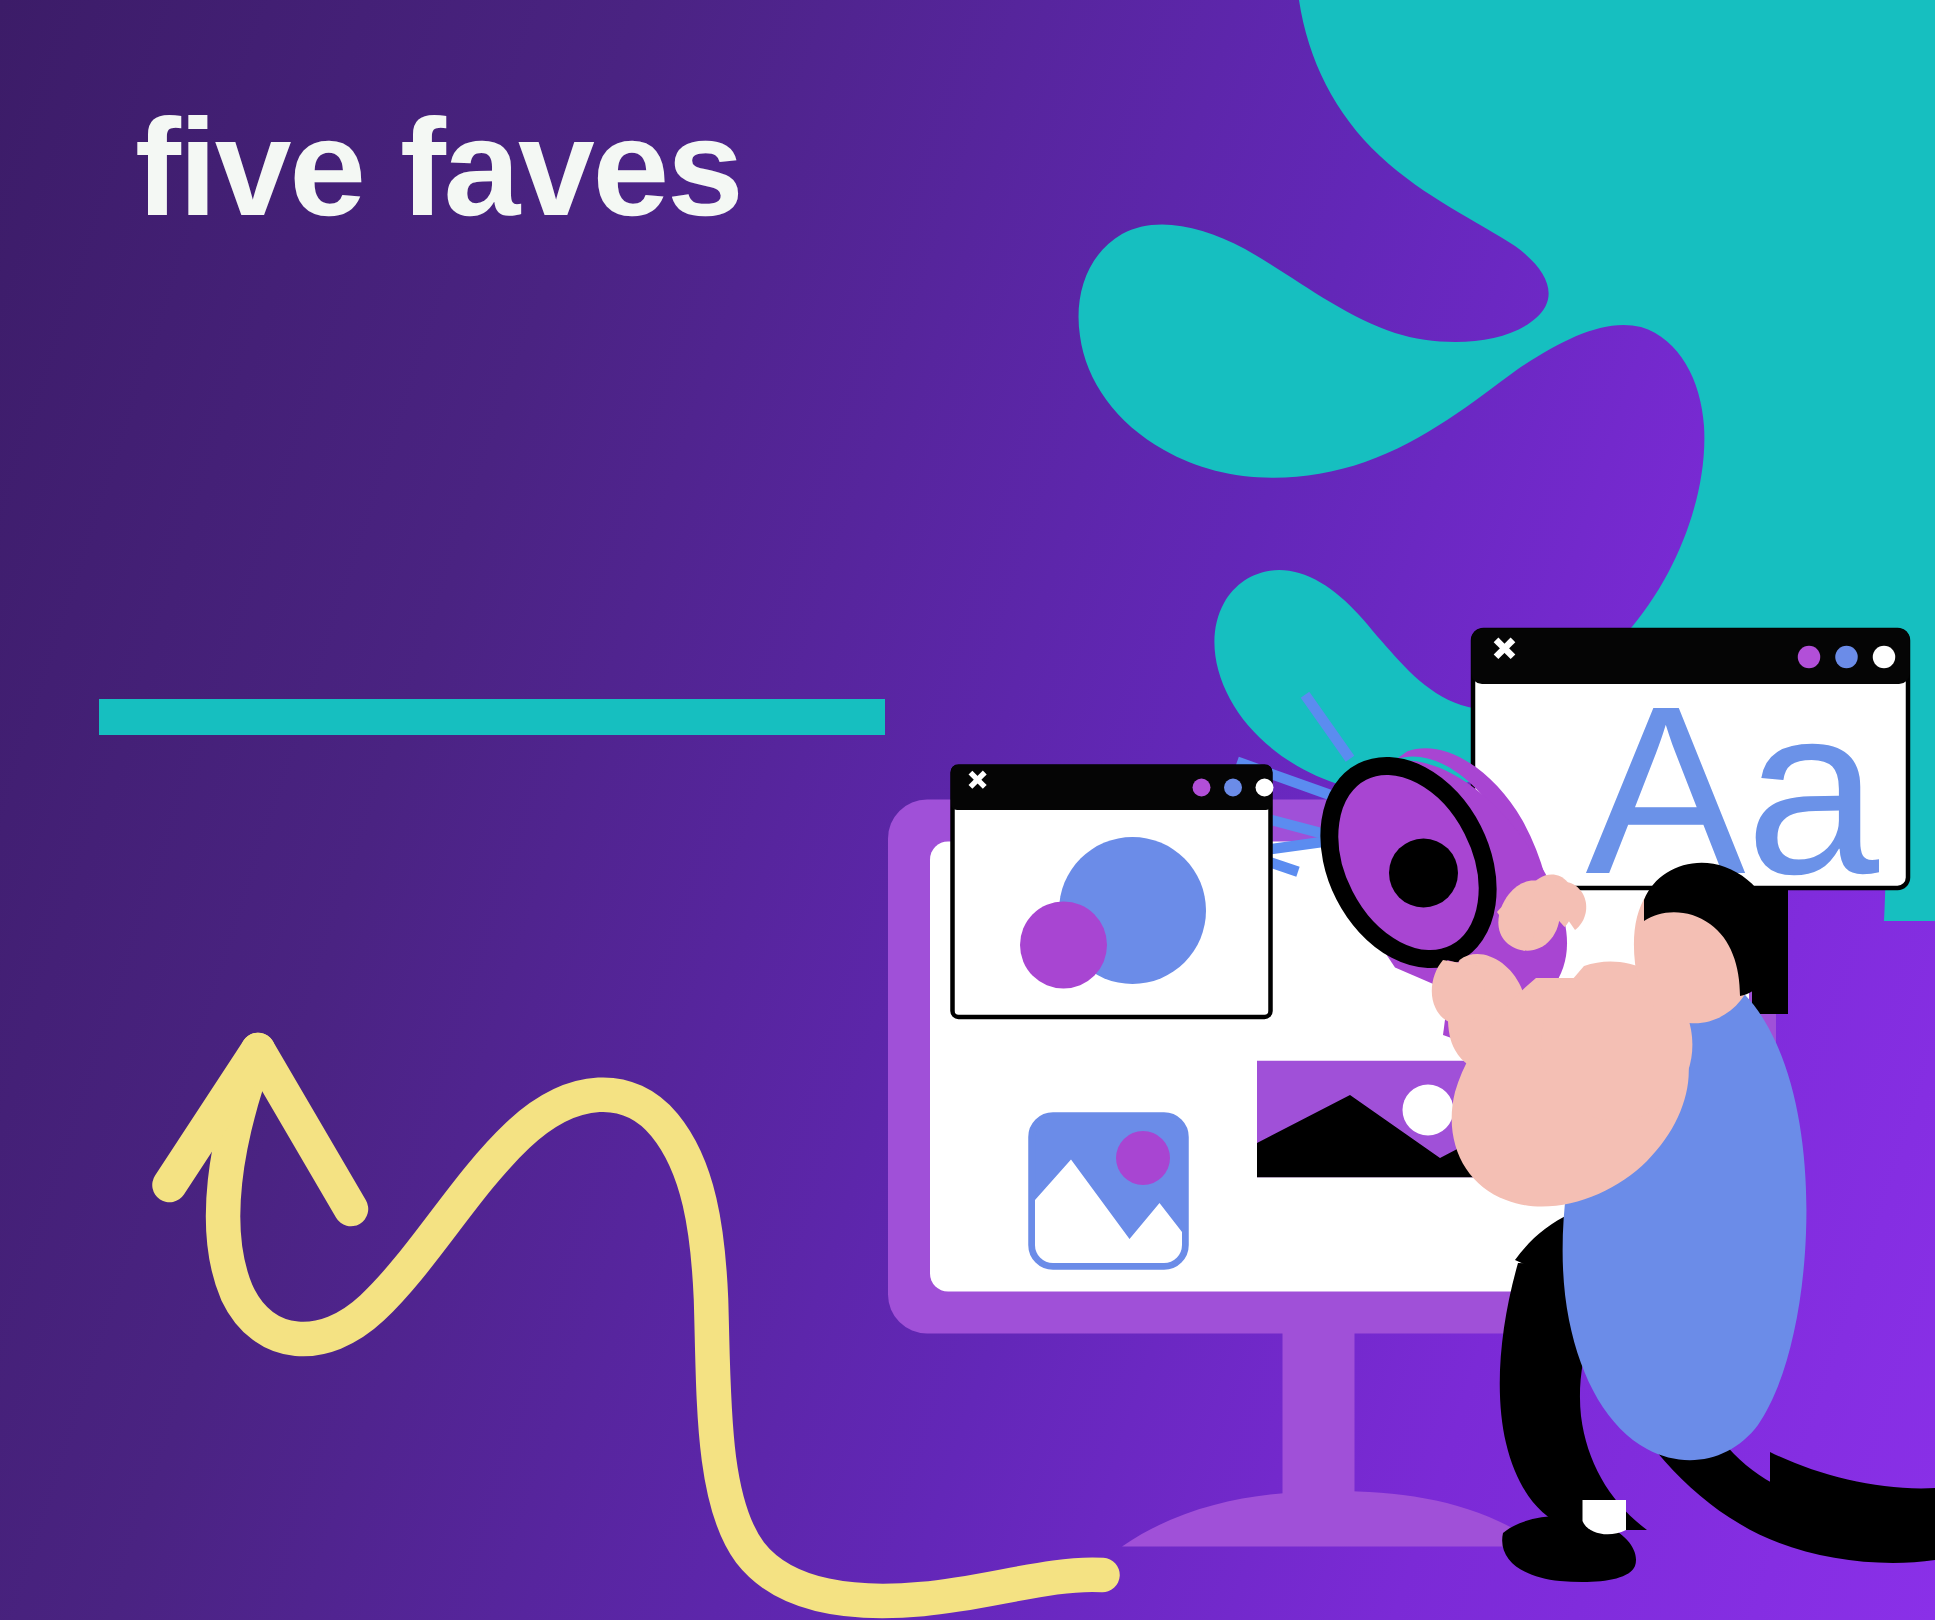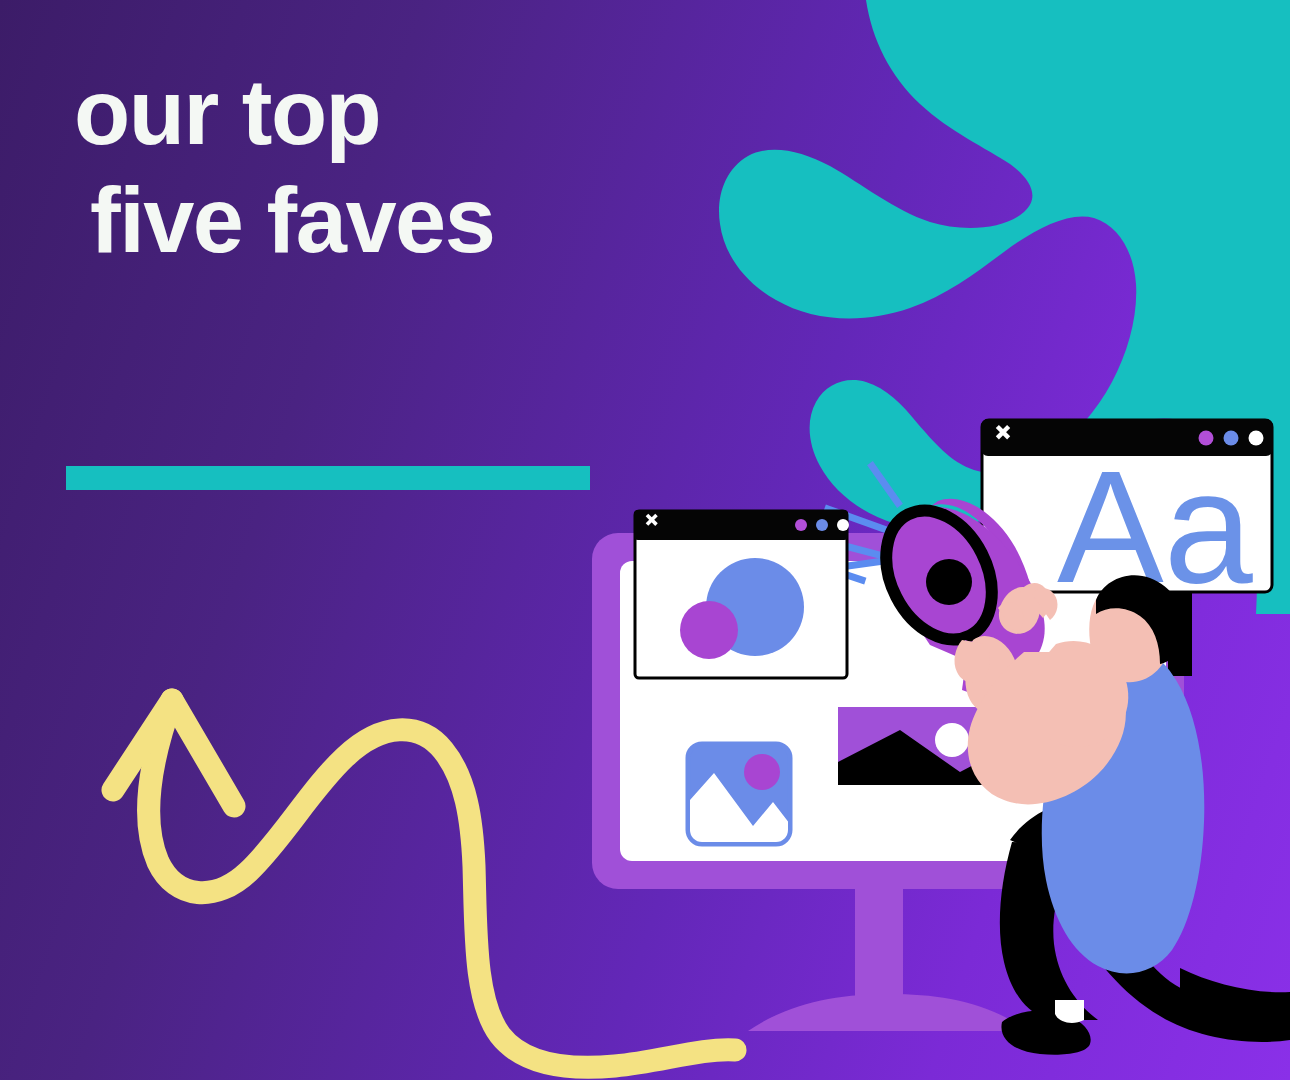--- a/index.html
+++ b/index.html
@@ -298,17 +298,16 @@
                C1172,586 1186,608 1184,632
                C1182,650 1172,662 1160,664
                C1160,644 1154,626 1140,616
                C1126,606 1108,606 1096,614 Z"></path>
     </g>
   </svg>
 
   <div id="underline-bar"></div>
 
   <div id="headline">
-    <div class="hl-line hl-white">our top</div>
     <div class="hl-line hl-white hl-underlined">five faves</div>
   </div>
 
 </div>
 
 </body></html>

